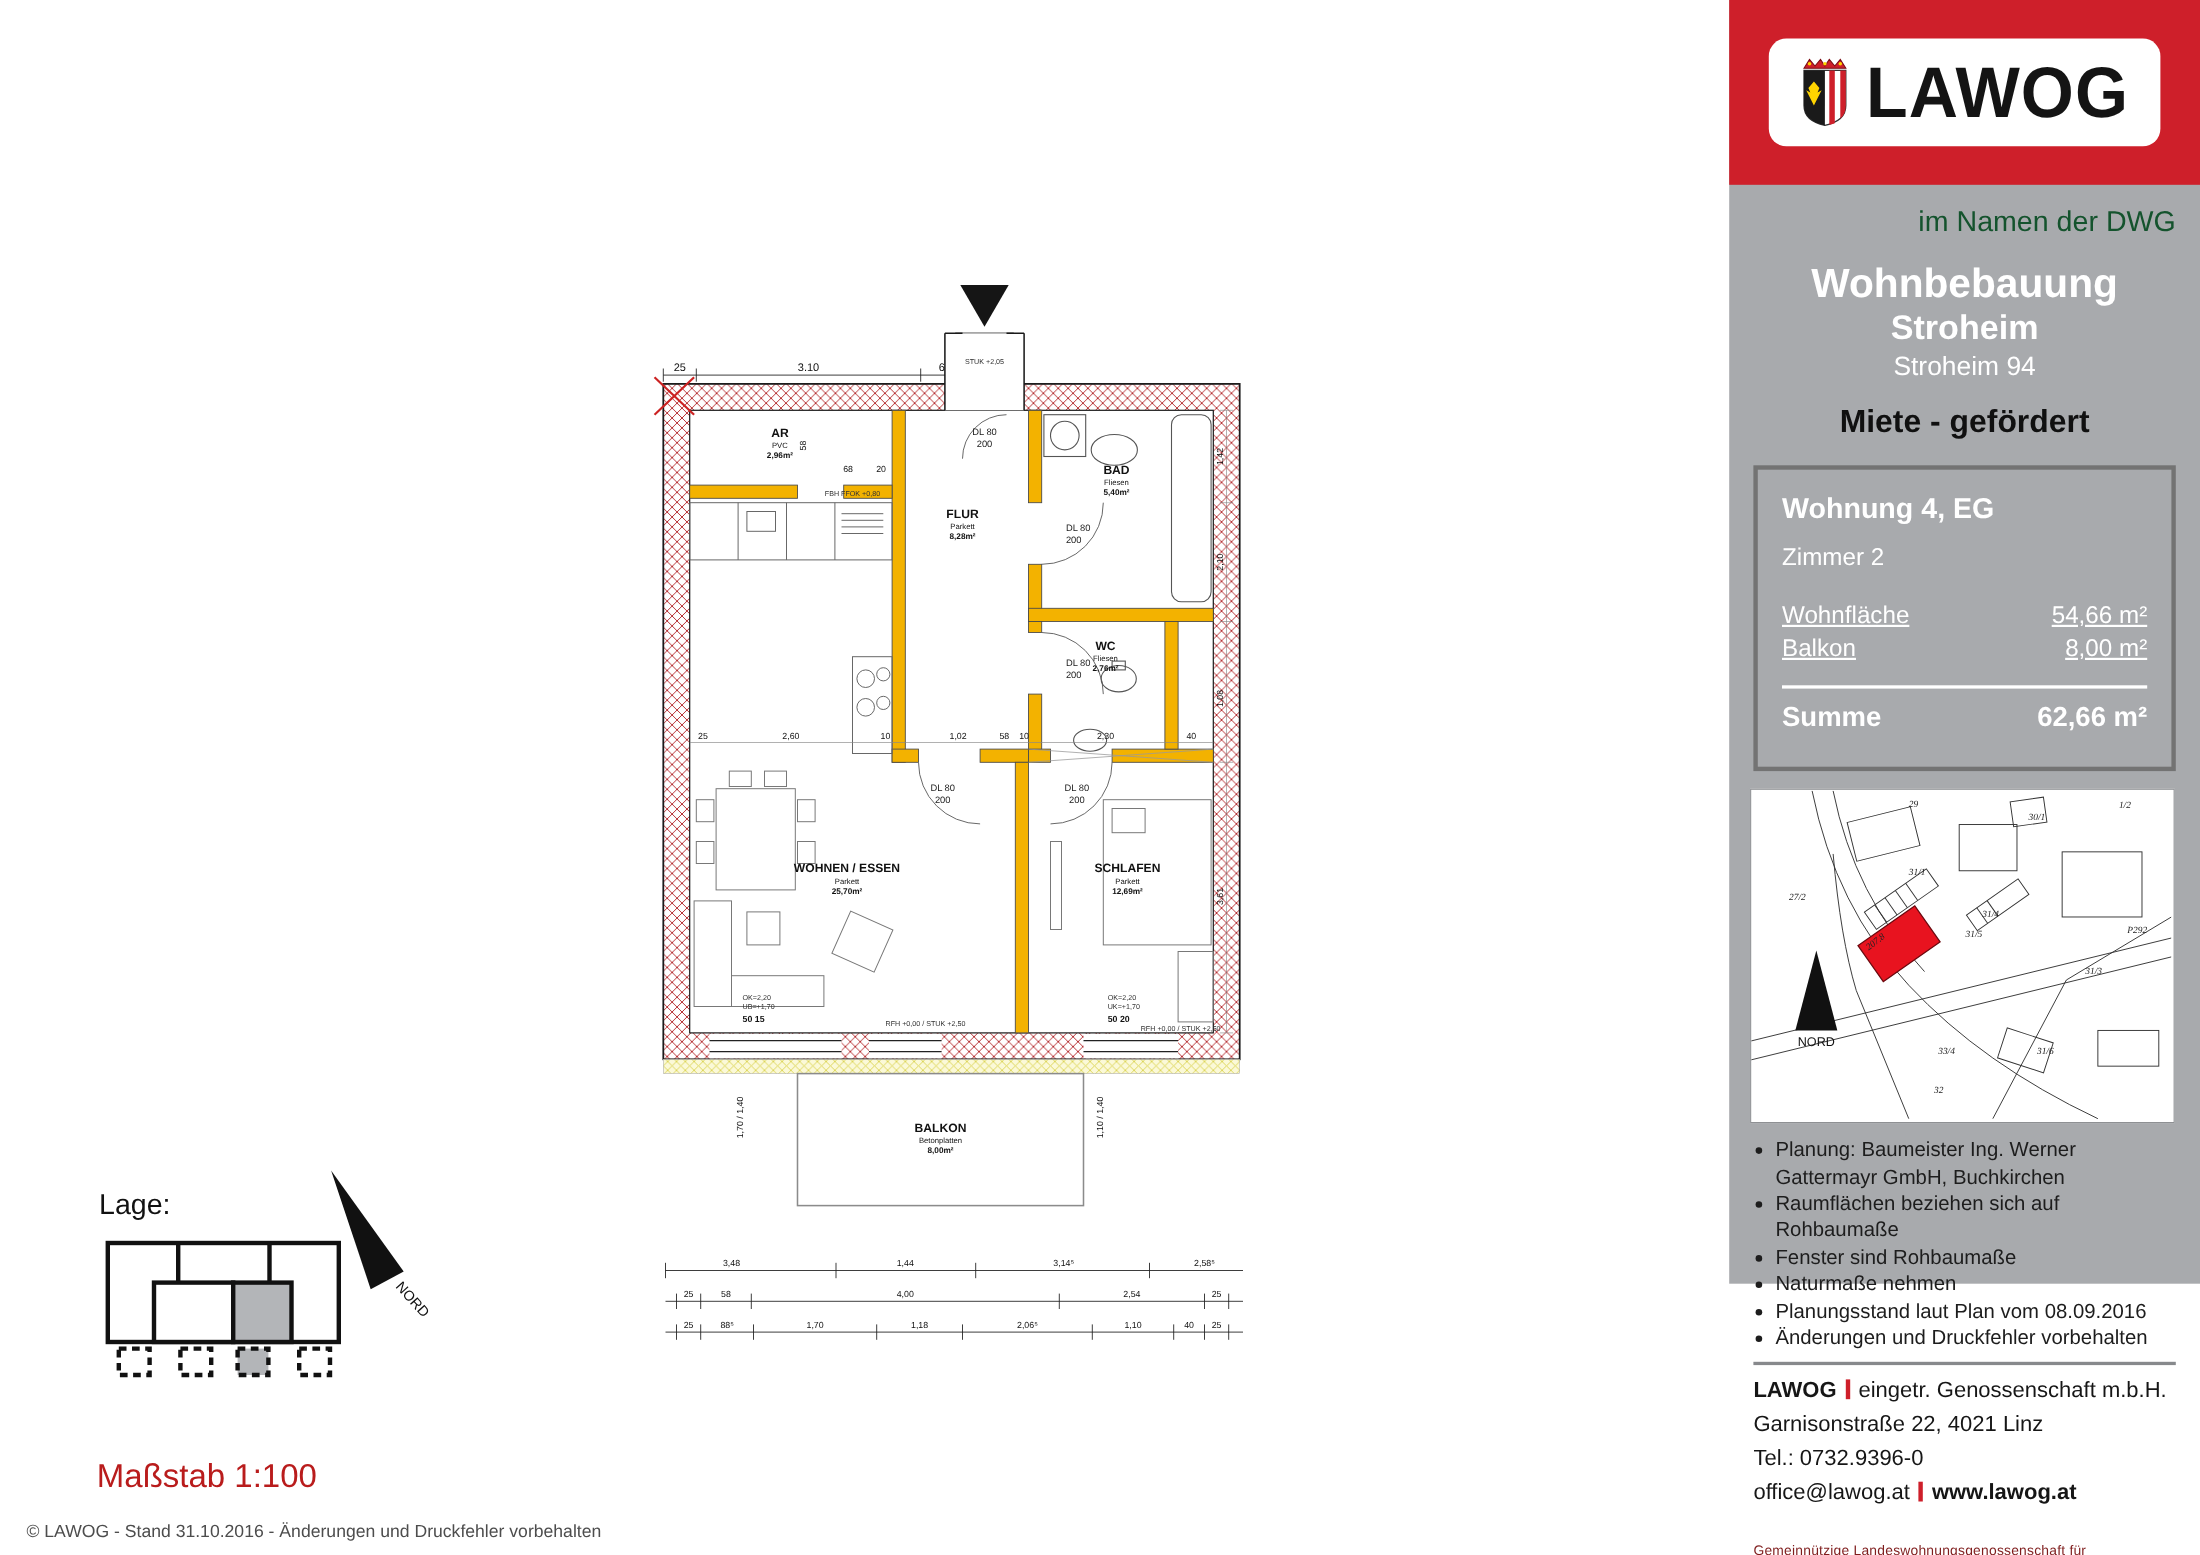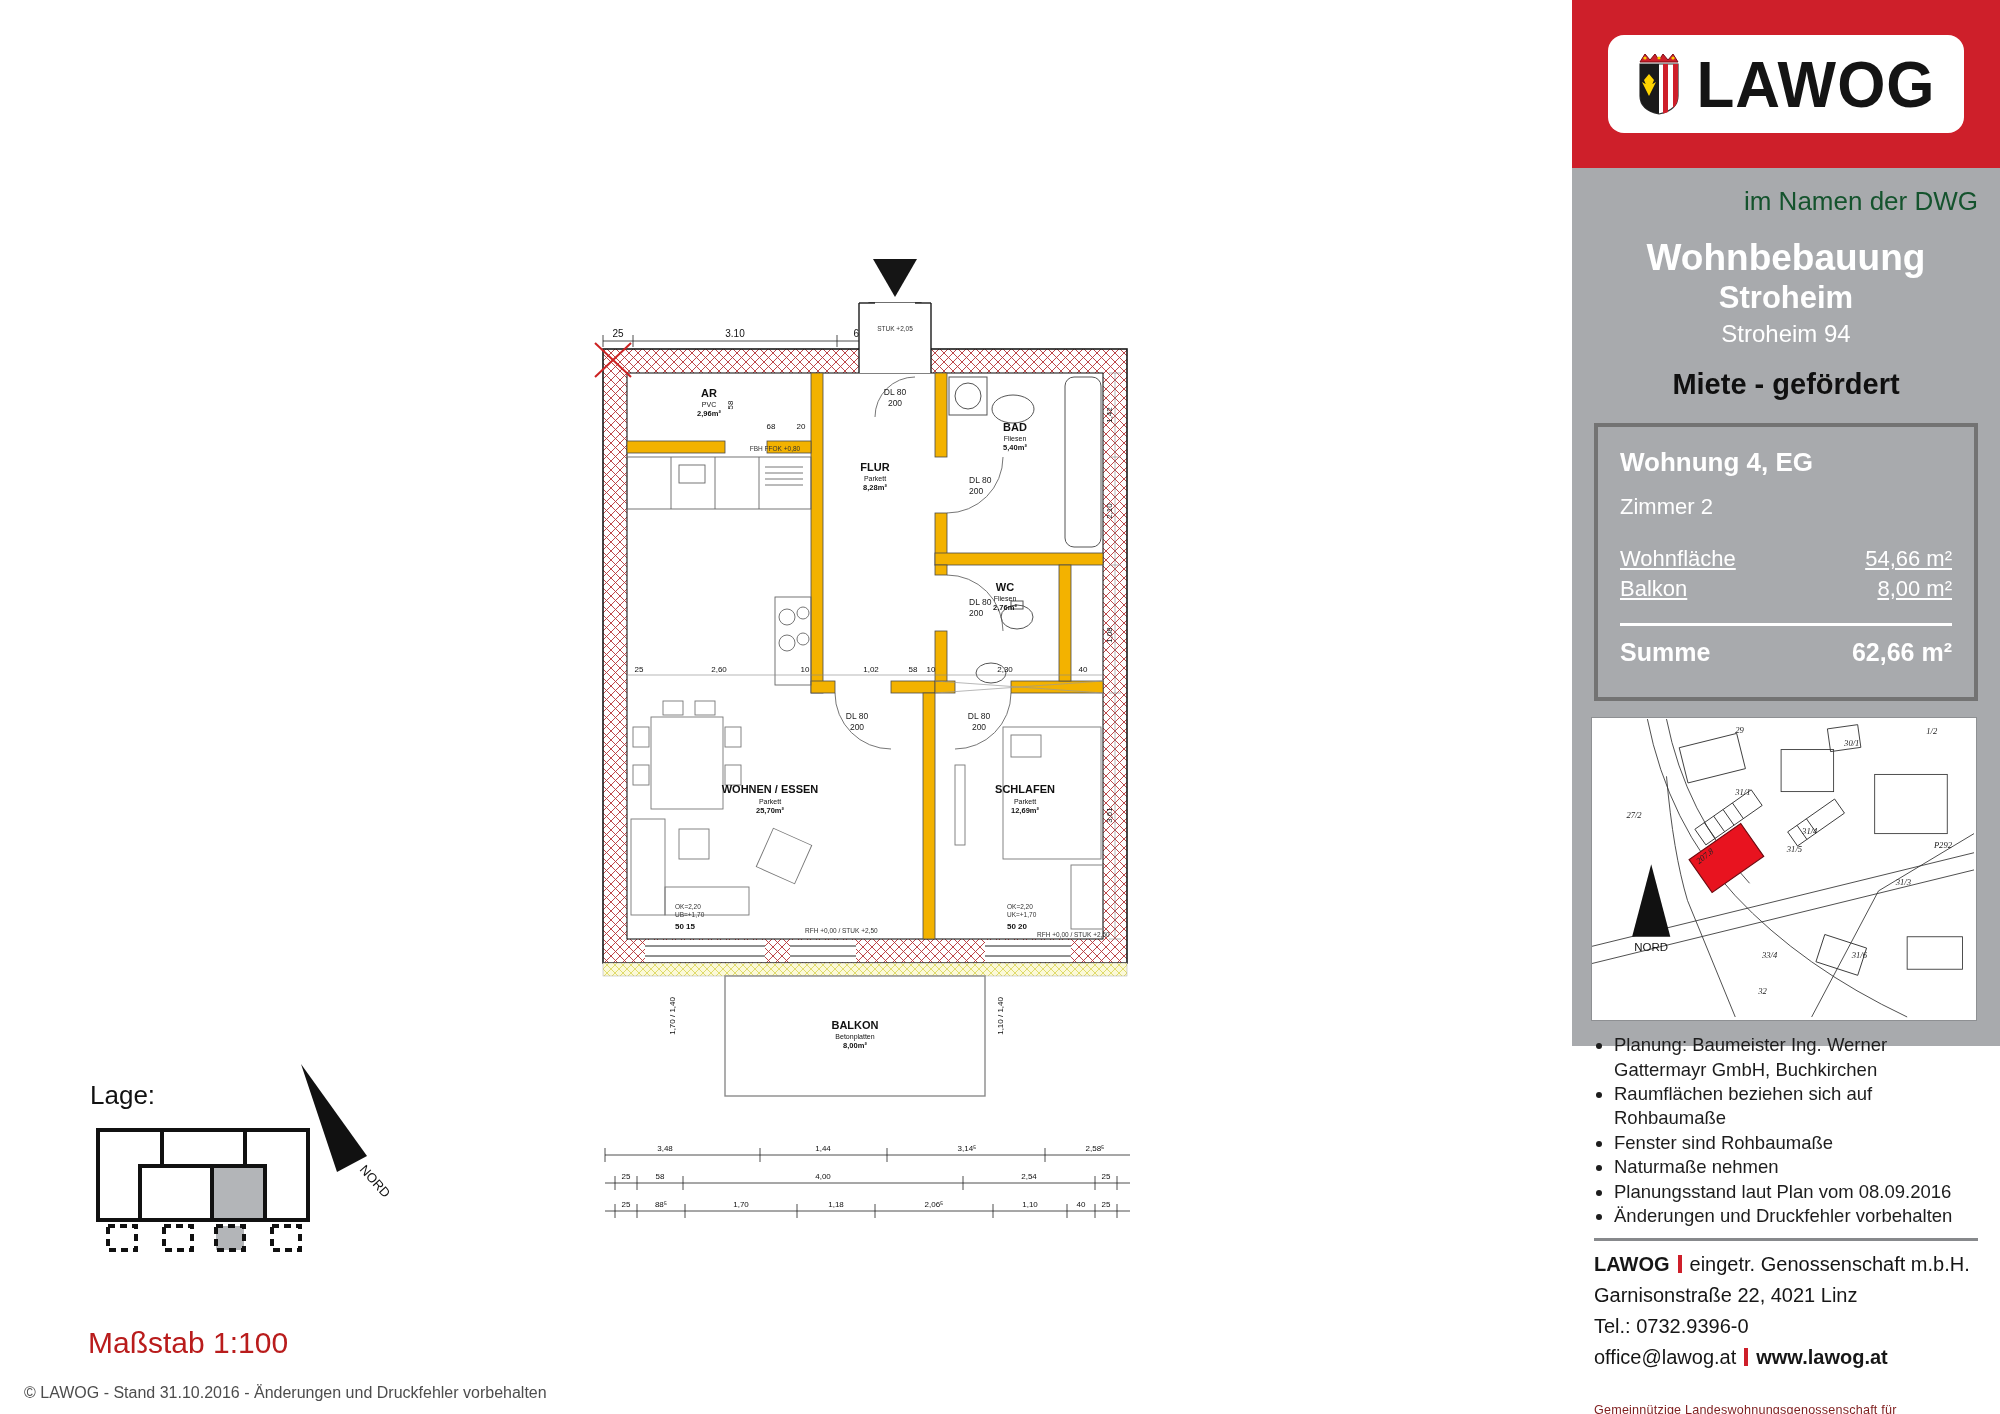--- a/index.html
+++ b/index.html
@@ -8,21 +8,21 @@
   
   .plan-svg{position:absolute;left:575px;top:245px;}
   
   .lage{position:absolute;left:90px;top:1080px;}
   .lage-label{font-size:26px;color:#111;}
   .lage-svg{position:absolute;left:0px;top:42px;}
   .nord-svg{position:absolute;left:195px;top:-22px;}
   .massstab{position:absolute;left:88px;top:1326px;font-size:30px;color:#b91c1c;}
   .copyright{position:absolute;left:24px;top:1384px;font-size:16px;color:#4d4d4d;}
   
-  .sidebar{position:absolute;left:1572px;top:0;width:428px;height:1046px;background:#a8aaad;}
+  .sidebar{position:absolute;left:1572px;top:0;width:428px;height:1167px;background:#a8aaad;}
   .sb-header{background:#ce1f2a;height:168px;display:flex;align-items:center;justify-content:center;}
   .logo-box{background:#fff;border-radius:16px;width:356px;height:98px;display:flex;align-items:center;
             justify-content:center;gap:14px;}
   .logo-text{font-size:62px;font-weight:800;letter-spacing:1px;color:#141414;transform:scaleY(1.05);}
   .sb-body{padding:10px 22px 0 22px;}
   .tagline{text-align:right;font-size:26px;color:#14532d;margin-top:8px;}
   .title1{text-align:center;font-size:37px;font-weight:bold;color:#fff;margin-top:22px;line-height:1.05;}
   .title2{text-align:center;font-size:31px;font-weight:bold;color:#fff;margin-top:2px;}
   .subtitle{text-align:center;font-size:24px;color:#fff;margin-top:4px;}
   .tenure{text-align:center;font-size:29px;font-weight:bold;color:#101010;margin-top:20px;}

